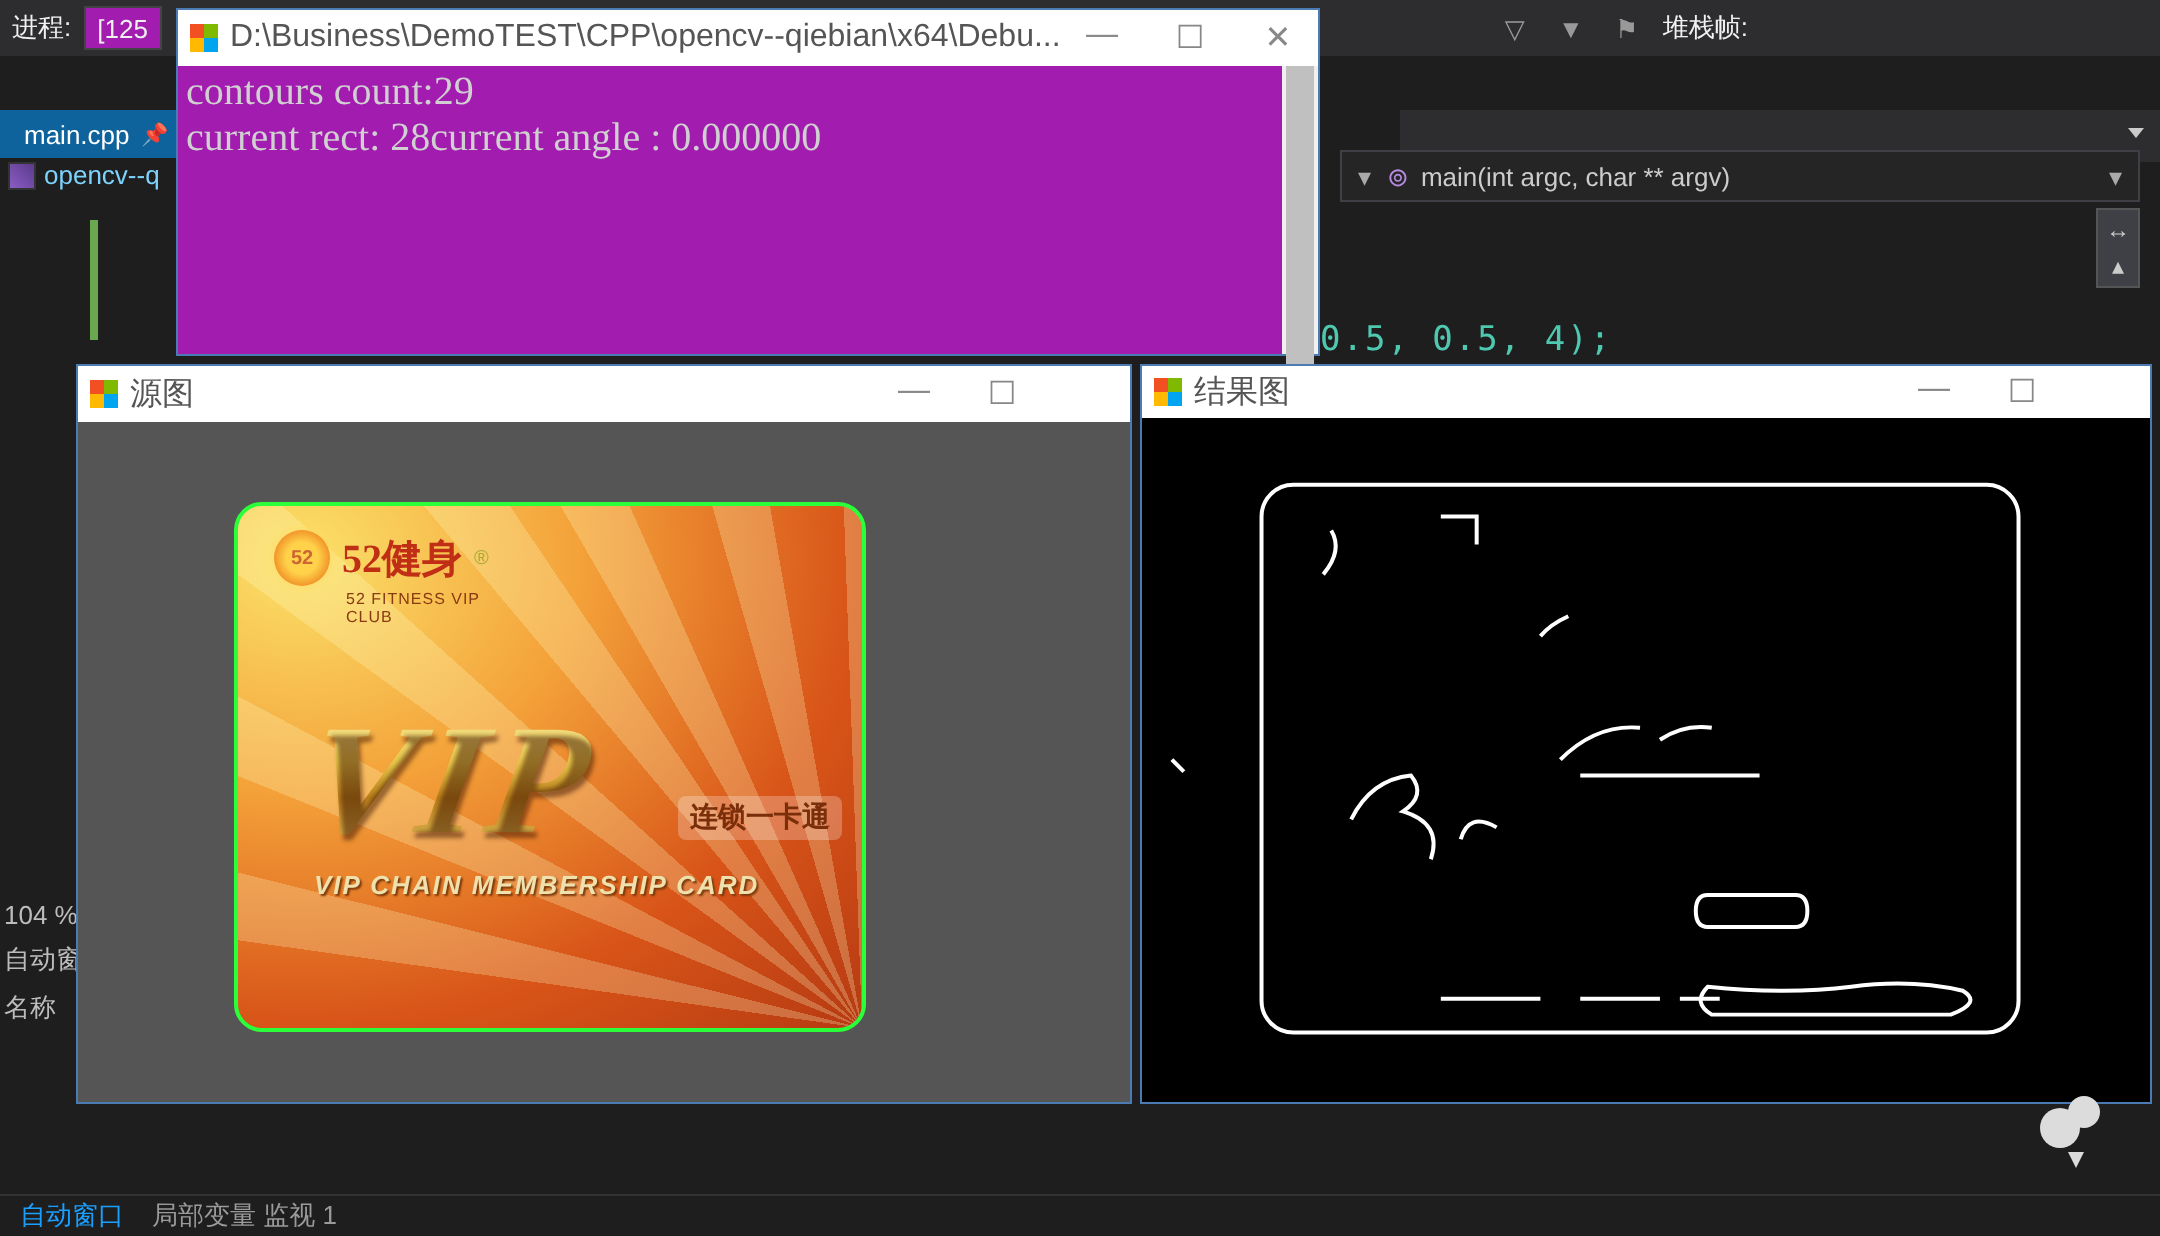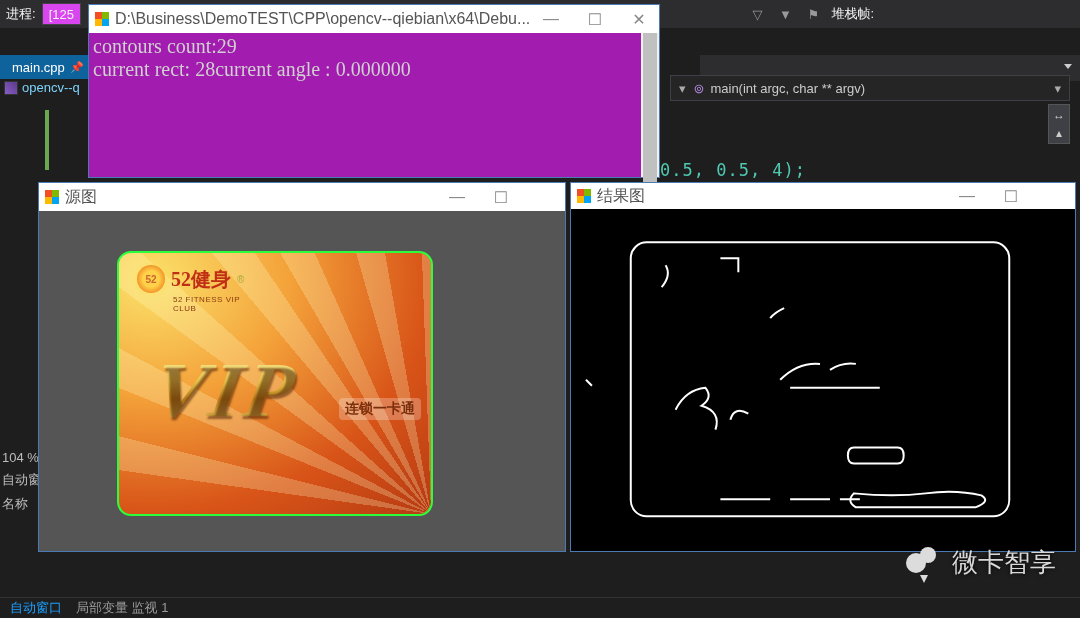--- a/index.html
+++ b/index.html
@@ -1,19 +1,19 @@
 <!DOCTYPE html>
 <html><head>
 <meta charset="utf-8">
 <style>
 * { margin: 0; padding: 0; box-sizing: border-box; }
 body { width: 1080px; height: 618px; background: #1e1e1e; font-family: "Microsoft YaHei", sans-serif; overflow: hidden; position: relative; color: #ccc; font-size: 13px; }
 .top-bar { position: absolute; top: 0; left: 0; width: 1080px; height: 28px; background: #2d2d30; display: flex; align-items: center; padding-left: 6px; }
 .top-label { color: #f0f0f0; margin-right: 6px; }
-.top-select { background: #d946ef; color: #f0f0f0; border: 1px solid #434346; height: 22px; padding: 0 6px; display: flex; align-items: center; }
+.top-select { background: #a21caf; color: #f0f0f0; border: 1px solid #434346; height: 22px; padding: 0 6px; display: flex; align-items: center; }
 .top-right { margin-left: auto; display: flex; align-items: center; gap: 8px; padding-right: 200px; }
 .icon-btn { width: 20px; height: 20px; color: #999; display: flex; align-items: center; justify-content: center; }
 .tab-bar { position: absolute; top: 55px; left: 0; height: 24px; background: #0e639c; color: #fff; padding: 3px 12px; display: flex; align-items: center; gap: 6px; }
 .tab-bar .pin { font-size: 11px; }
 .proj-row { position: absolute; top: 80px; left: 4px; color: #7dd3fc; display: flex; align-items: center; gap: 4px; }
 .proj-row .cube { width: 14px; height: 14px; background: linear-gradient(45deg,#8a5cc5,#5a3b8a); border: 1px solid #333; }
 .tab-row-top { position: absolute; top: 55px; right: 0; height: 26px; width: 380px; background: #2d2d30; }
 .tab-row-top::after { content:""; position:absolute; right:8px; top:9px; border-left:4px solid transparent; border-right:4px solid transparent; border-top:5px solid #ccc; }
 .nav-row { position: absolute; top: 75px; left: 670px; right: 10px; height: 26px; background: #252526; border: 1px solid #3f3f46; display: flex; align-items: center; padding: 0 8px; color: #ccc; }
 .nav-row .fn-icon { color: #b589de; margin-right: 6px; }
@@ -149,20 +149,21 @@
       <div class="brand">
         <div class="sun">
             <span>52</span>
           </div>
         <span class="txt">52健身</span>
         <span class="reg">®</span>
         <span class="sub">52 FITNESS VIP CLUB</span>
       </div>
       <div class="vip">VIP</div>
       <div class="vip-side">连锁一卡通</div>
+      <div class="vip-sub">VIP CHAIN MEMBERSHIP CARD</div>
     </div>
   </div>
 </div>
 
 <div class="win" style="left:570px; top:182px; width:506px; height:370px;">
   <div class="titlebar">
     <div class="logo"></div>
     <span>结果图</span>
     <div class="wctrl">
       <span>—</span>
@@ -196,14 +197,13 @@
 
 <div class="bottom-status">
   <span class="active">自动窗口</span>
   <span>局部变量   监视 1</span>
 </div>
 
 <div class="wm">
   <div class="wc">
       <div class="tail"></div>
     </div>
-  <span>微卡智享</span>
 </div>
 
 </body></html>

